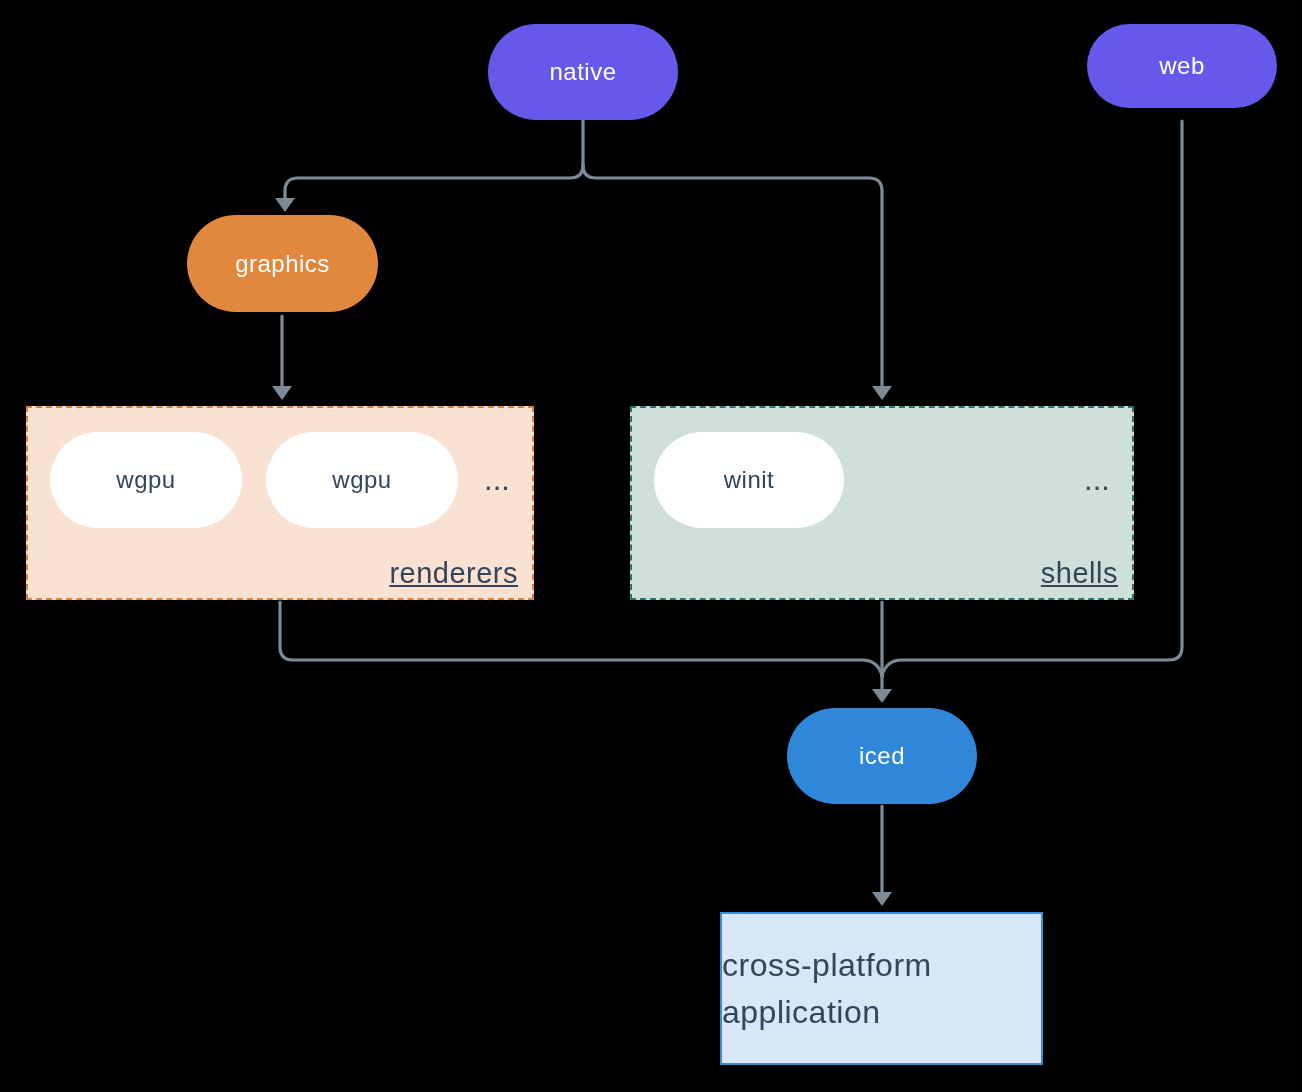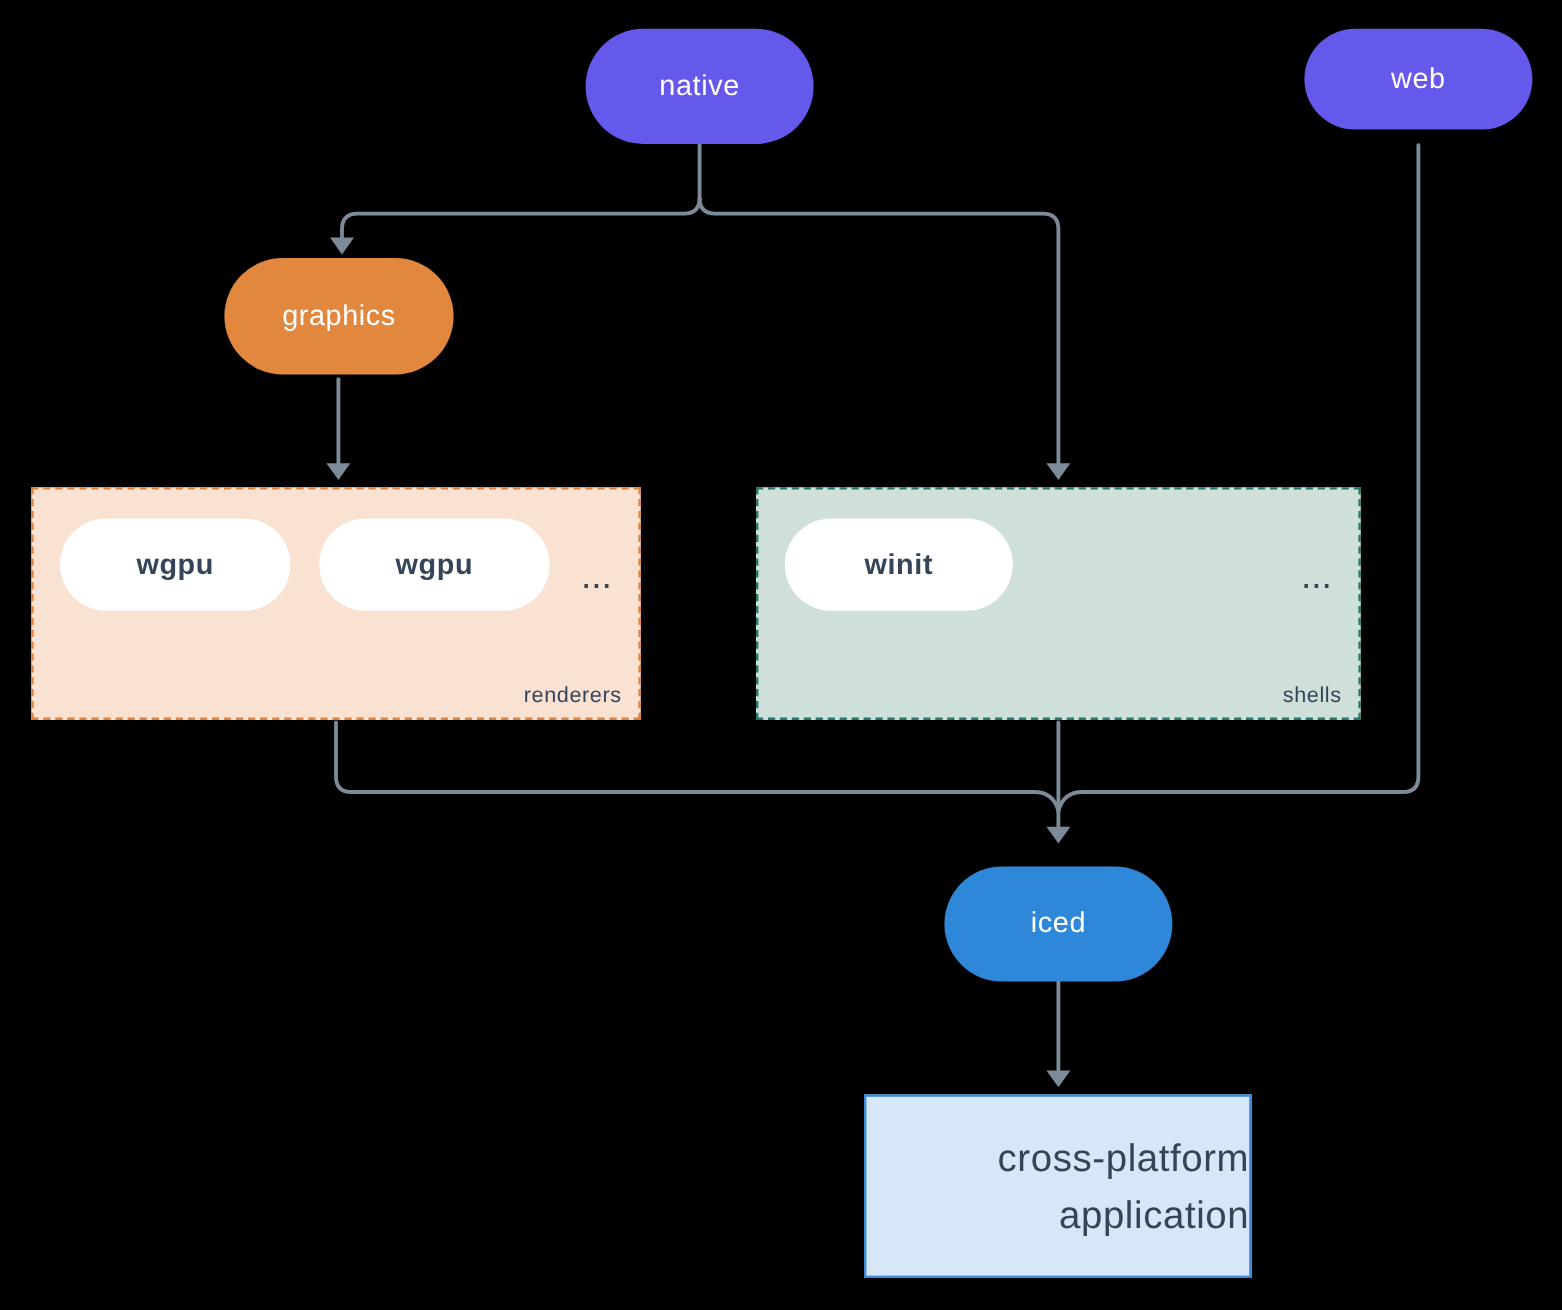--- a/index.html
+++ b/index.html
@@ -43,21 +43,21 @@
     position: absolute;
     border-radius: 60px;
     display: flex;
     align-items: center;
     justify-content: center;
     font-size: 24px;
     letter-spacing: 0.5px;
   }
   .pill-purple { background: var(--purple); color: var(--text_light); }
   .pill-orange { background: var(--orange); color: var(--text_light); }
-  .pill-blue   { background: var(--blue);   color: var(--text_light); margin-top: 14px; }
+  .pill-blue   { background: var(--blue);   color: var(--text_light); }
   .pill-white  { background: #ffffff; color: var(--text_dark); }
   .group-box {
     position: absolute;
     width: 508px;
     height: 194px;
   }
   .group-renderers {
     left: 26px; top: 406px;
     background: var(--peach_bg);
     border: 2px dashed var(--peach_border);
@@ -65,50 +65,50 @@
   .group-shells {
     left: 630px; top: 406px;
     width: 504px;
     background: var(--green_bg);
     border: 2px dashed var(--green_border);
   }
   .group-label {
     position: absolute;
     right: 14px;
     bottom: 8px;
-    font-size: 18px;
+    font-size: 29px;
     color: var(--text_dark);
     letter-spacing: 0.5px;
+    text-decoration: underline;
   }
   .inner-pill {
     position: absolute;
     top: 24px;
     width: 192px;
-    height: 77px;
-    font-weight: bold;
+    height: 96px;
   }
   .ellipsis {
     position: absolute;
     top: 24px;
     height: 96px;
     display: flex;
     align-items: center;
     justify-content: center;
     font-size: 31px;
     color: var(--text_dark);
   }
   .app-box {
     position: absolute;
     left: 720px; top: 912px;
     width: 323px; height: 153px;
     background: var(--app_bg);
     border: 2px solid var(--app_border);
     display: flex;
     flex-direction: column;
-    align-items: flex-end;
+    align-items: flex-start;
     justify-content: center;
     color: var(--text_dark);
     font-size: 32px;
     line-height: 47px;
     letter-spacing: 0.5px;
   }
 </style>
 </head>
 <body>
 

